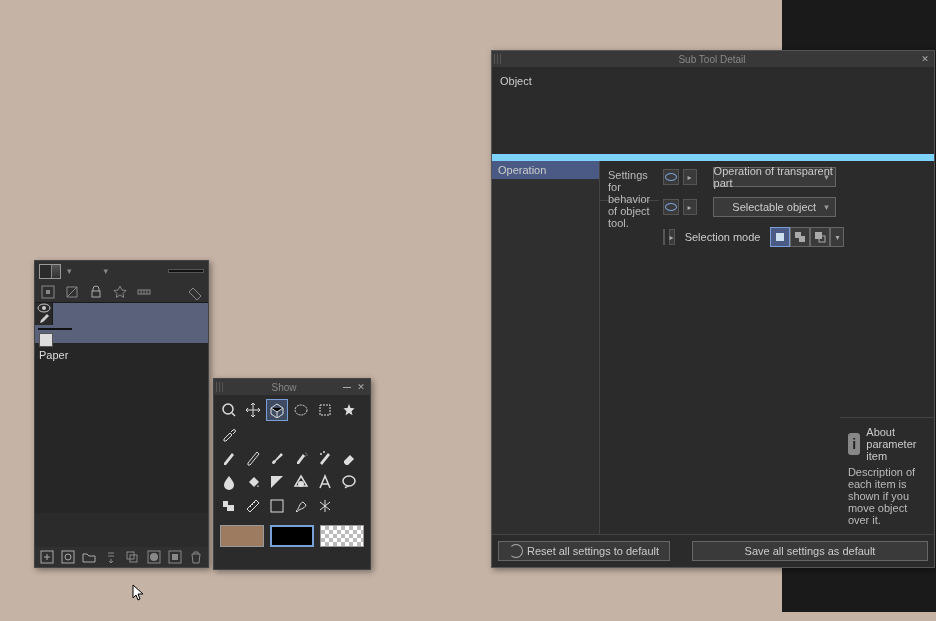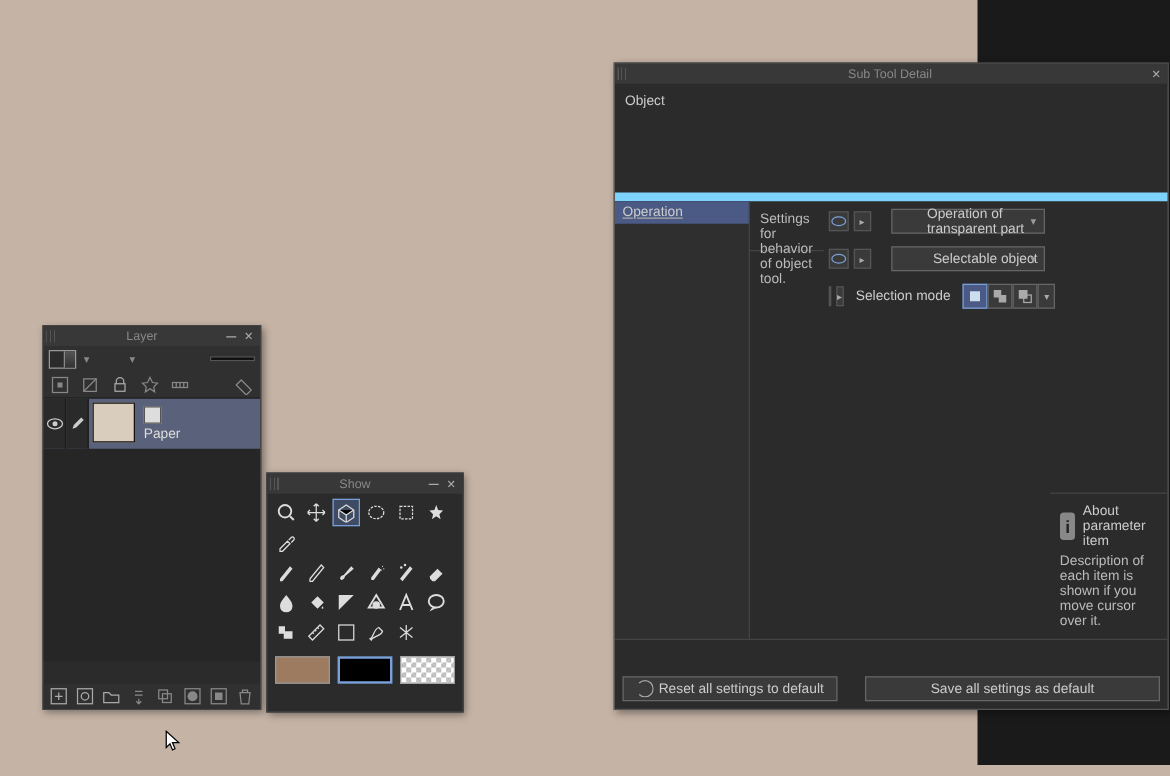--- a/index.html
+++ b/index.html
@@ -40,21 +40,21 @@
 .layer-panel { left: 34px; top: 260px; width: 175px; height: 308px; }
 .layer-param-row { height: 20px; display:flex; align-items:center; padding: 2px 4px; gap:4px; background:#303030;}
 .blend-chip { width:22px; height:15px; background:#2b2b2b; border:1px solid #999; display:flex;}
 .blend-chip::after{content:""; width:8px; height:100%; border-left:1px solid #888; margin-left:auto; background:linear-gradient(#555,#333);}
 .chev { color:#888; font-size:9px; padding:0 2px;}
 .slider-track{ width:36px; height:4px; background:#111; border:1px solid #555; margin-left:auto;}
 .layer-icon-row{ height:22px; display:flex; align-items:center; padding:0 4px; gap:6px; background:#303030; border-bottom:1px solid #1a1a1a;}
 .li-ico{ width:18px; height:16px; display:flex; align-items:center; justify-content:center; }
 .li-ico svg{ width:16px; height:16px; }
 .layer-body{ flex:1; background:#262626; height: 210px;}
-.layer-row{ display:flex; align-items:stretch; height:40px; background:#5a627b;}
+.layer-row{ display:flex; align-items:stretch; height:40px; background:#5a627b;flex-direction:column;}
 .vis-col{ width:18px; display:flex; align-items:center; justify-content:center; background:#2a2a2a; border-right:1px solid #1a1a1a;}
 .edit-col{ width:18px; display:flex; align-items:center; justify-content:center; background:#2a2a2a; border-right:1px solid #1a1a1a;}
 .thumb{ width:34px; height:32px; margin:3px; background:#d9cdbe; border:1px solid #111;}
 .ly-meta{ display:flex; flex-direction:column; justify-content:center; gap:2px; padding-left:4px;}
 .mini-ico{ width:14px; height:14px; background:#ddd; border:1px solid #555;}
 .layer-bottom{ position:absolute; bottom:0; left:0; right:0; height:20px; background:#303030; display:flex; align-items:center; padding:0 4px; gap:6px;}
 .lb-ico{ width:16px; height:16px; display:flex; align-items:center; justify-content:center;}
 
 
 .tool-panel{ left:213px; top:378px; width:158px; height:192px;}
@@ -67,63 +67,57 @@
 .color-swatch.sel{ border:2px solid #7aa0d8;}
 .checker{ background-image: linear-gradient(45deg,#bbb 25%,transparent 25%),linear-gradient(-45deg,#bbb 25%,transparent 25%),linear-gradient(45deg,transparent 75%,#bbb 75%),linear-gradient(-45deg,transparent 75%,#bbb 75%); background-size:8px 8px; background-position:0 0,0 4px,4px -4px,-4px 0; background-color:#fff;}
 
 
 .detail-panel{ left:491px; top:50px; width:444px; height:518px; border:1px solid #555;}
 .detail-panel .titlebar{ background:#383838;}
 .detail-body{ display:flex; flex-direction:column; height:calc(100% - 16px);}
 .detail-header{ height:94px; padding:8px; border-bottom:7px solid #7dd3fc;}
 .detail-header span{ color:#ccc;}
 .detail-main{ flex:1; display:flex;}
-.cat-list{ width:108px; background:#2f2f2f; border-right:1px solid #444;text-decoration:underline;}
+.cat-list{ width:108px; background:#2f2f2f; border-right:1px solid #444;}
 .cat-item{ padding:3px 6px; font-size:11px; color:#ccc;}
 .cat-item.sel{ background:#4a5a84;}
 .setting-pane{ flex:1; display:flex; flex-direction:row;}
 .setting-desc{ padding:8px; color:#bbb; border-bottom:1px solid #444; height:40px;}
 .setting-rows{ padding:6px 4px; display:flex; flex-direction:column; gap:10px;}
 .setting-row{ display:flex; align-items:center; gap:4px;}
 .eye-tog{ width:16px; height:16px; background:#3a3a3a; border:1px solid #555; display:flex; align-items:center; justify-content:center; cursor:pointer;}
 .eye-tog.on::before{ content:""; width:10px; height:6px; border:1px solid #7aa0d8; border-radius:50%; }
 .arrow-tog{ width:14px; height:16px; background:#3a3a3a; border:1px solid #555; display:flex; align-items:center; justify-content:center; font-size:8px; color:#aaa; cursor:pointer;}
 .row-label{ flex:0 0 auto; color:#ccc; padding:0 6px;text-align:center;}
-.combo{ height:20px; background:#3a3a3a; border:1px solid #666; display:flex; align-items:center; justify-content:center; color:#ccc; font-size:11px; cursor:pointer; position:relative; flex:1;padding-left:28px;}
+.combo{ height:20px; background:#3a3a3a; border:1px solid #666; display:flex; align-items:center; justify-content:center; color:#ccc; font-size:11px; cursor:pointer; position:relative; flex:1;}
 .combo::after{ content:"▾"; position:absolute; right:6px; color:#999; font-size:9px;}
 .mode-group{ display:flex; margin-left:auto;}
 .mode-btn{ width:20px; height:20px; background:#3a3a3a; border:1px solid #666; display:flex; align-items:center; justify-content:center; cursor:pointer;}
 .mode-btn.sel{ background:#4a5a84; border-color:#7aa0d8;}
 .mode-menu{ width:14px;}
 
 .help-box{ margin-top:auto; border-top:1px solid #444; padding:8px; display:flex; flex-direction:column; gap:4px;}
 .help-row{ display:flex; align-items:center; gap:6px;}
 .info-ico{ width:22px; height:22px; background:#888; border-radius:3px; display:flex; align-items:center; justify-content:center; color:#222; font-weight:bold; font-size:14px;}
 
 .detail-footer{ border-top:1px solid #444; padding:6px; display:flex; flex-direction:column; gap:6px;}
 .chk-row{ display:flex; align-items:center; gap:6px;}
 .chk{ width:12px; height:12px; background:#3a3a3a; border:1px solid #777;}
-.btn-row{ display:flex; gap:22px;margin-top:23px;}
+.btn-row{ display:flex; gap:22px;}
 .btn{ flex:1; height:20px; background:#3a3a3a; border:1px solid #666; display:flex; align-items:center; justify-content:center; color:#ccc; font-size:11px; cursor:pointer;}
 .reset-ico{ width:14px; height:14px; margin-right:4px; border:1.5px solid #aaa; border-radius:50%; border-left-color:transparent; position:relative;}
 
 .cursor{ position:absolute; left:132px; top:584px; width:14px; height:18px; pointer-events:none;}
 </style>
 </head>
 <body>
 
 <div class="dark-strip"></div>
 
 <div class="panel layer-panel">
-  <div class="titlebar">
-    <span class="grip"></span>
-    <span class="title">Layer</span>
-    <span class="min"></span>
-    <span class="close"></span>
-  </div>
   <div class="layer-param-row">
     <div class="blend-chip"></div>
     <span class="chev">▾</span>
     <span class="chev" style="margin-left:24px">▾</span>
     <div class="slider-track"></div>
   </div>
   <div class="layer-icon-row">
     <div class="li-ico">
         <svg viewBox="0 0 16 16">
           <rect x="2" y="2" width="12" height="12" fill="none" stroke="#888"></rect>
@@ -437,21 +431,21 @@
                   <span style="font-size:8px;color:#aaa">▾</span>
                 </div>
             </div>
           </div>
         </div>
         <div class="help-box">
           <div class="help-row">
             <div class="info-ico">i</div>
             <span style="color:#ccc">About parameter item</span>
           </div>
-          <span style="color:#bbb">Description of each item is shown if you move cursor over it.</span>
+          <span style="color:#bbb">Description of each item is shown if you move object over it.</span>
         </div>
       </div>
     </div>
     <div class="detail-footer">
       <div class="btn-row">
         <div class="btn" style="flex:0 0 40%">
           <span class="reset-ico"></span>
           <span>Reset all settings to default</span>
         </div>
         <div class="btn">

